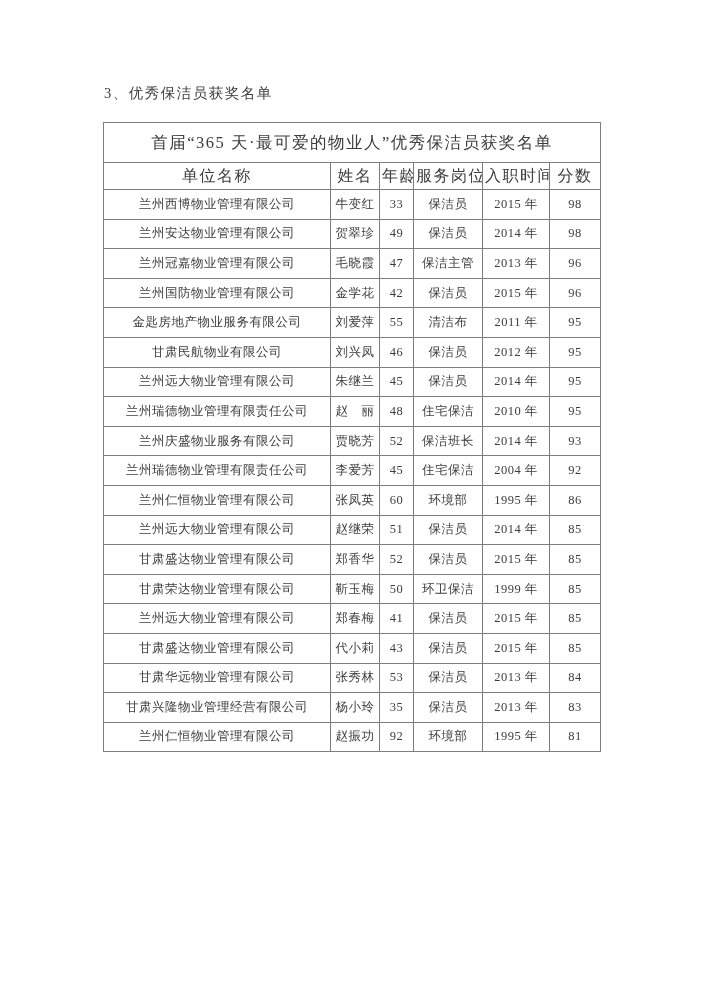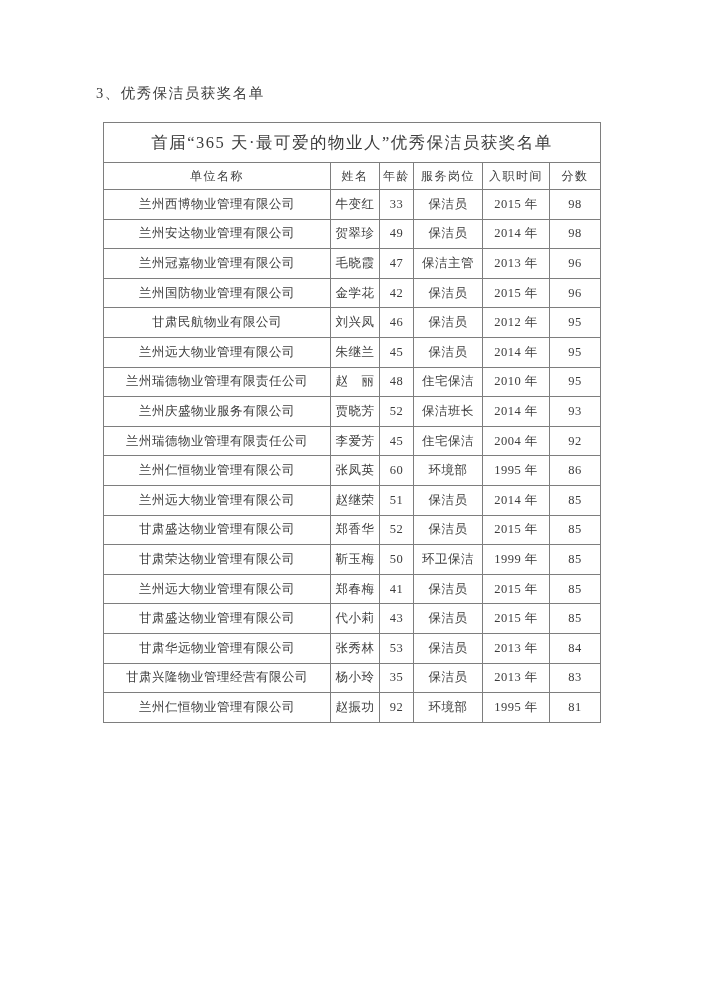--- a/index.html
+++ b/index.html
@@ -11,21 +11,21 @@
     position: relative;
     width: 701px;
     height: 996px;
     background: #ffffff;
     font-family: "Liberation Serif", "DejaVu Serif", serif;
     color: #3d3d3d;
     overflow: hidden;
   }
   .section-heading {
     position: absolute;
-    left: 96px;
+    left: 104px;
     top: 84px;
     font-size: 14.5px;
     letter-spacing: 1.5px;
     white-space: nowrap;
   }
   table.award-table {
     position: absolute;
     left: 103px;
     top: 122px;
     width: 497px;
@@ -43,21 +43,21 @@
     overflow: hidden;
     white-space: nowrap;
   }
   .title-row th {
     height: 39px;
     font-size: 16.5px;
     letter-spacing: 1.5px;
   }
   .header-row th {
     height: 26px;
-    font-size: 12px;
+    font-size: 16px;
     letter-spacing: 1.5px;
   }
   tbody td {
     height: 28.6px;
     font-size: 12.5px;
     letter-spacing: 0.5px;
   }
   .page-footer {
     position: absolute;
     left: 0;
@@ -126,20 +126,28 @@
         </tr>
         <tr>
           <td>兰州国防物业管理有限公司</td>
           <td>金学花</td>
           <td>42</td>
           <td>保洁员</td>
           <td>2015 年</td>
           <td>96</td>
         </tr>
         <tr>
+          <td>金匙房地产物业服务有限公司</td>
+          <td>刘爱萍</td>
+          <td>55</td>
+          <td>清洁布</td>
+          <td>2011 年</td>
+          <td>95</td>
+        </tr>
+        <tr>
           <td>甘肃民航物业有限公司</td>
           <td>刘兴凤</td>
           <td>46</td>
           <td>保洁员</td>
           <td>2012 年</td>
           <td>95</td>
         </tr>
         <tr>
           <td>兰州远大物业管理有限公司</td>
           <td>朱继兰</td>

